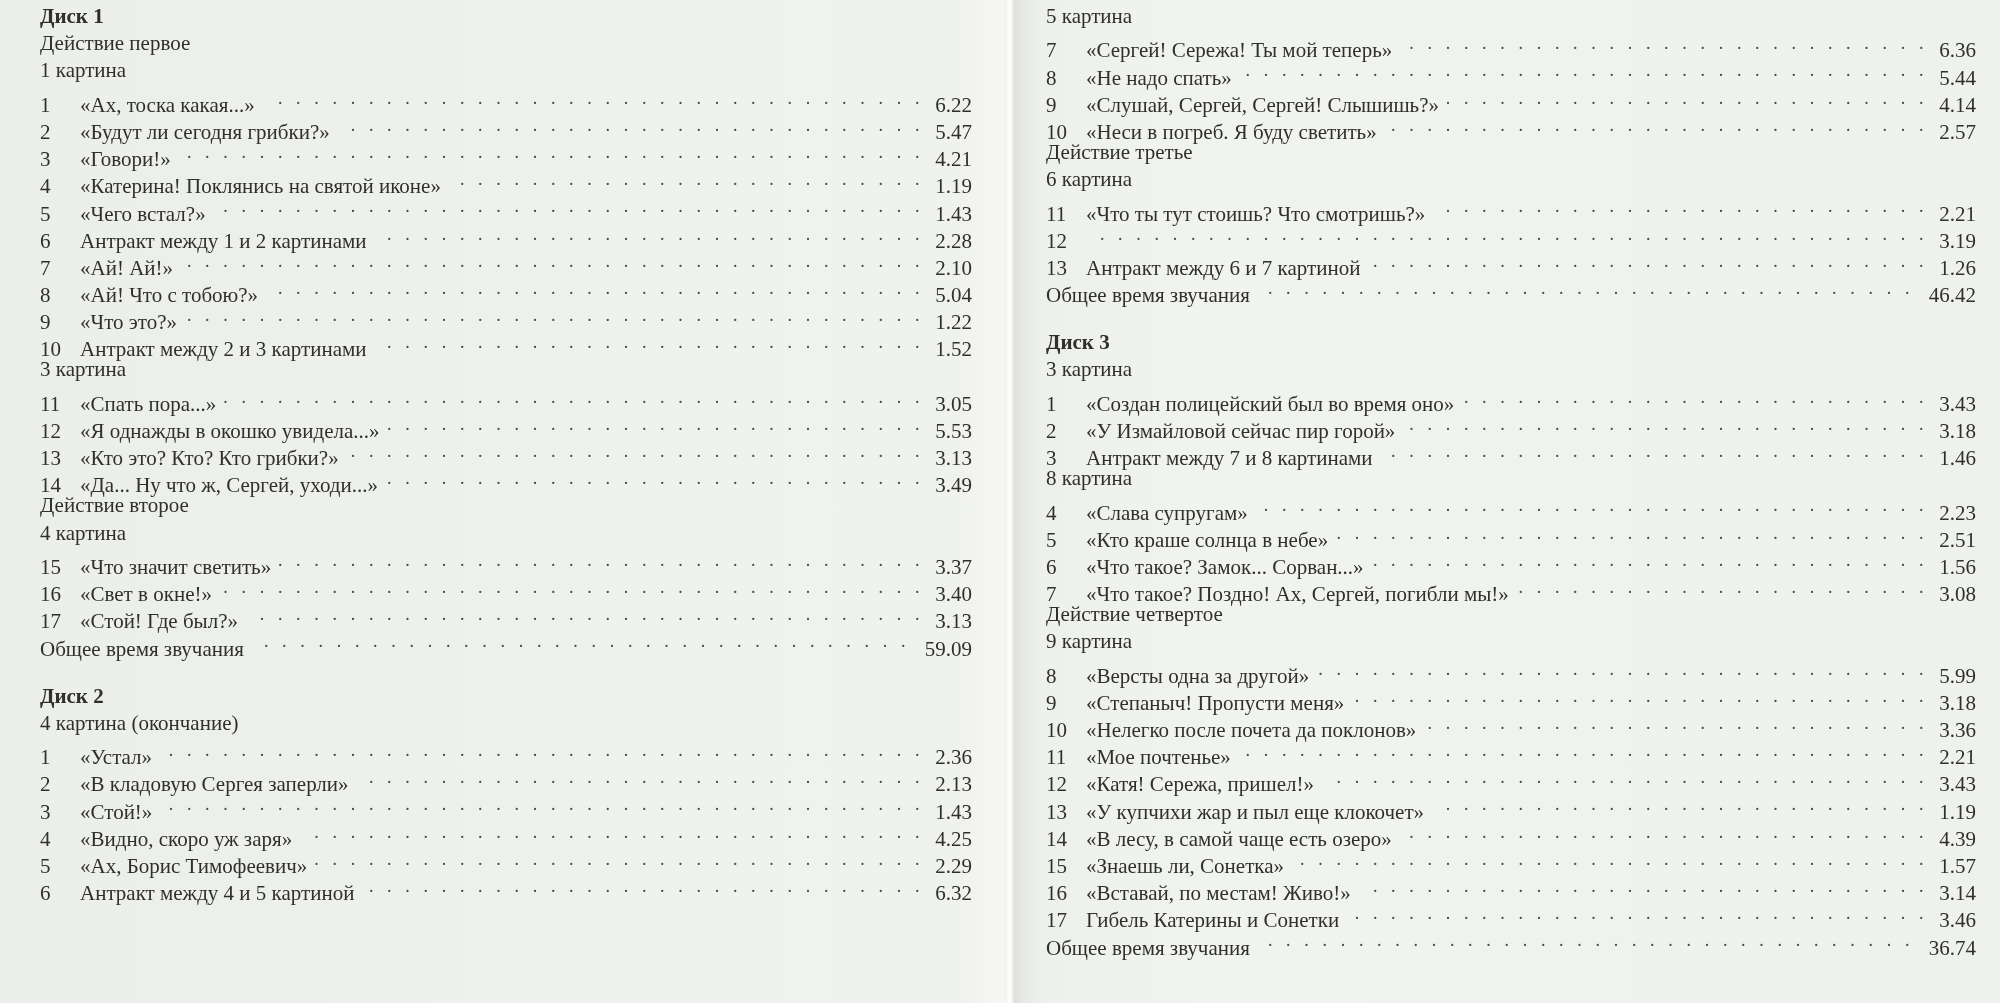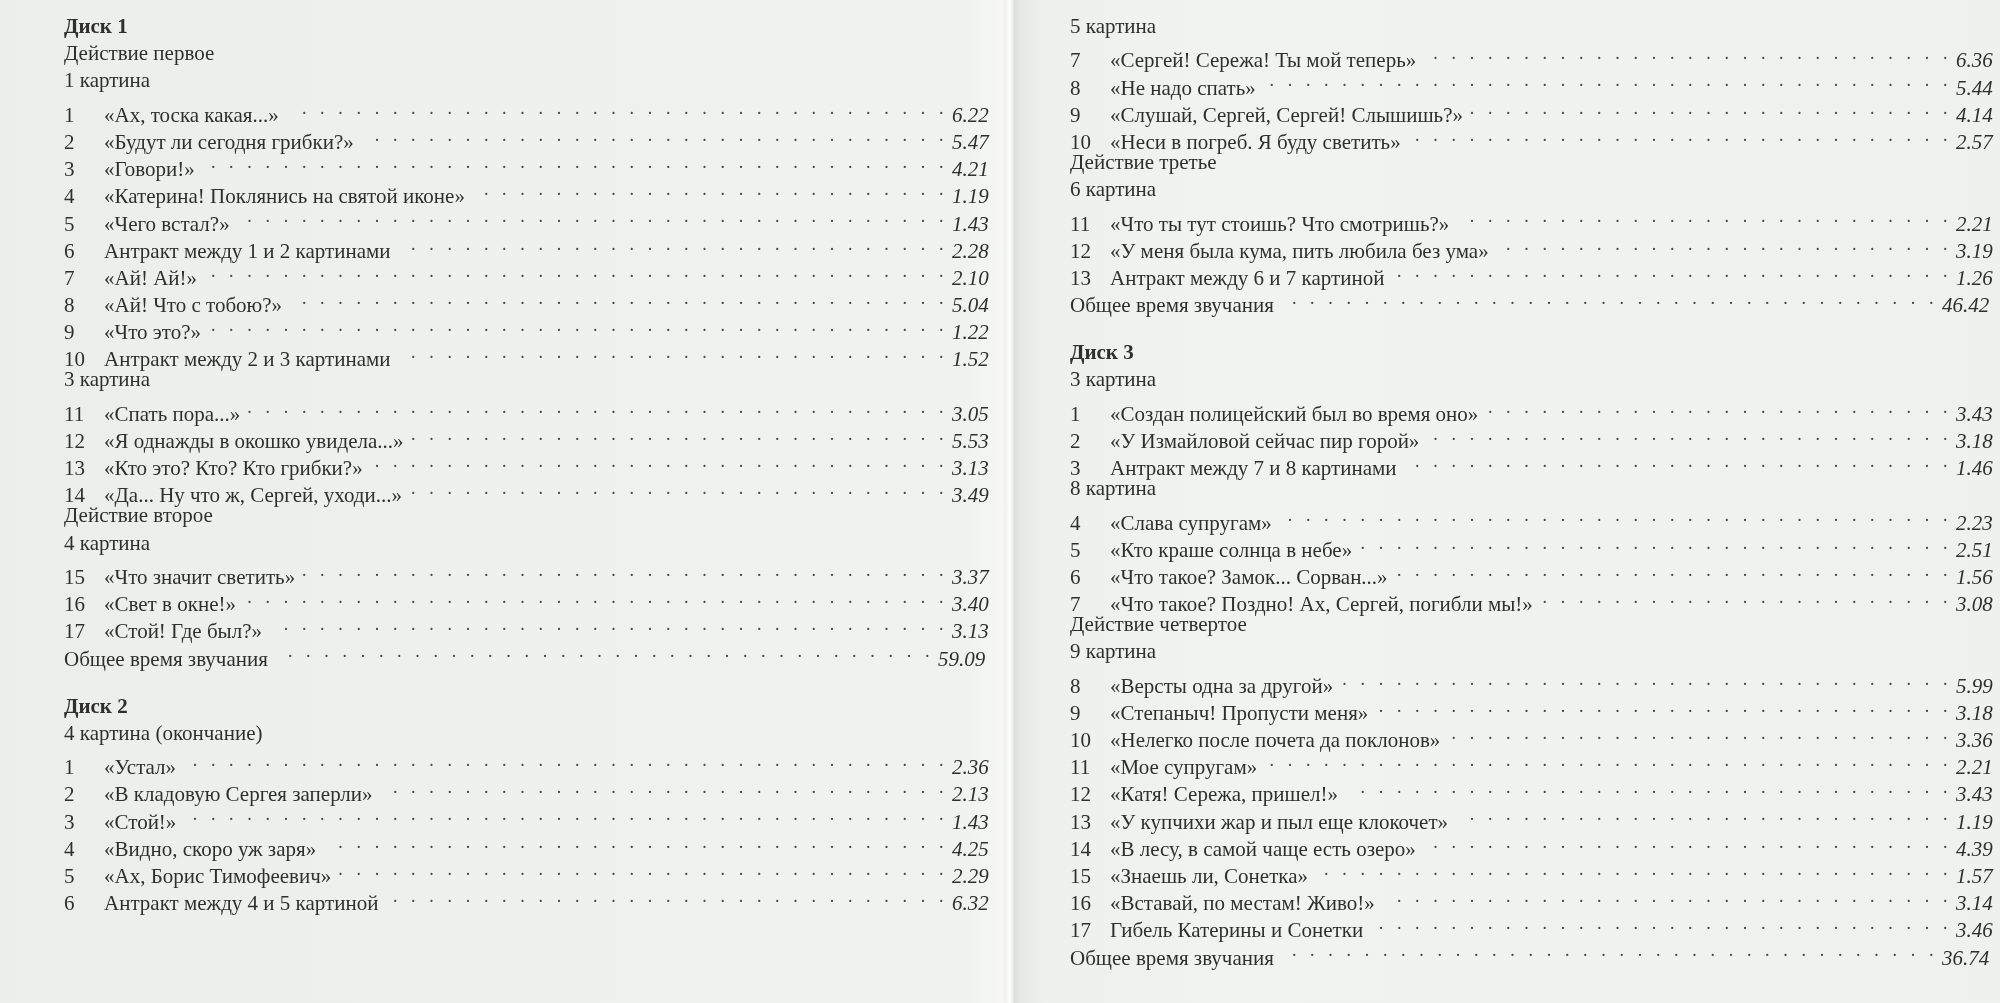--- a/index.html
+++ b/index.html
@@ -13,22 +13,21 @@
     .spread {
       position: relative;
       width: 2000px;
       height: 1003px;
       background: linear-gradient(90deg, #eceeea 0%, #f0f2ee 40%, #eef0ec 100%);
       font-family: "Liberation Serif", "DejaVu Serif", serif;
       color: #2f302e;
     }
     .page {
       position: absolute;
-      top: 13px;
-      margin-left: 24px;
+      top: 3px;
     }
     .page-left  { left: 40px;   width: 932px; }
     .page-right { left: 1046px; width: 930px; }
 
     .page-right-bg {
       position: absolute;
       left: 1012px; top: 0;
       width: 988px; height: 1003px;
       background: linear-gradient(90deg, #d9dcd8 0px, #e6e9e5 10px, #eef0ed 30px, #f1f3f0 200px, #eff1ee 100%);
     }
@@ -78,23 +77,22 @@
       position: absolute;
       right: 0;
       top: 0;
       letter-spacing: 4.6px;
       color: #4a4b48;
       font-size: 18px;
       direction: rtl;
     }
     .time {
       flex: 0 0 auto;
-      text-align: left;
+      text-align: right;
       min-width: 44px;
-      font-style: italic;
     }
     .time.total { min-width: 58px; }
   </style>
 </head>
 <body>
 
 <div class="spread">
 
   <div class="page-right-bg"></div>
   <div class="left-shade"></div>
@@ -294,21 +292,20 @@
     <div class="row">Действие третье</div>
     <div class="row">6 картина</div>
     <div class="row">
         <span class="num">11</span>
         <span class="title">«Что ты тут стоишь? Что смотришь?»</span>
         <span class="leader"></span>
         <span class="time">2.21</span>
       </div>
     <div class="row">
         <span class="num">12</span>
-        <span class="title">«У меня была кума, пить любила без ума»</span>
         <span class="leader"></span>
         <span class="time">3.19</span>
       </div>
     <div class="row">
         <span class="num">13</span>
         <span class="title">Антракт между 6 и 7 картиной</span>
         <span class="leader"></span>
         <span class="time">1.26</span>
       </div>
 
@@ -382,21 +379,21 @@
         <span class="time">3.18</span>
       </div>
     <div class="row">
         <span class="num">10</span>
         <span class="title">«Нелегко после почета да поклонов»</span>
         <span class="leader"></span>
         <span class="time">3.36</span>
       </div>
     <div class="row">
         <span class="num">11</span>
-        <span class="title">«Мое супругам»</span>
+        <span class="title">«Мое почтенье»</span>
         <span class="leader"></span>
         <span class="time">2.21</span>
       </div>
     <div class="row">
         <span class="num">12</span>
         <span class="title">«Катя! Сережа, пришел!»</span>
         <span class="leader"></span>
         <span class="time">3.43</span>
       </div>
     <div class="row">

